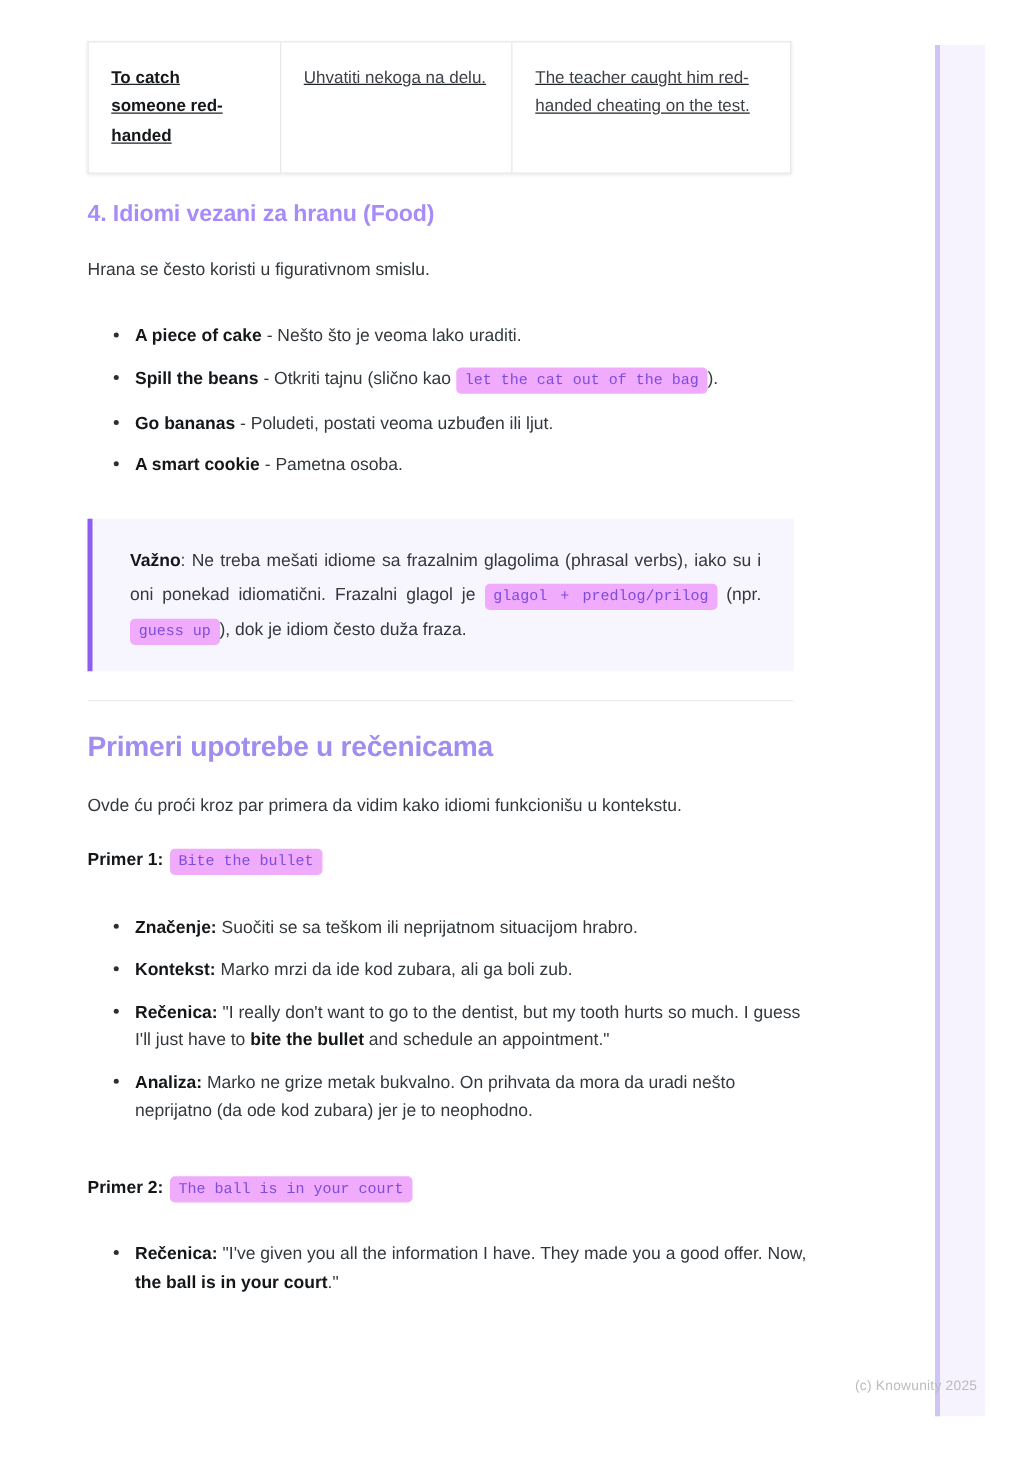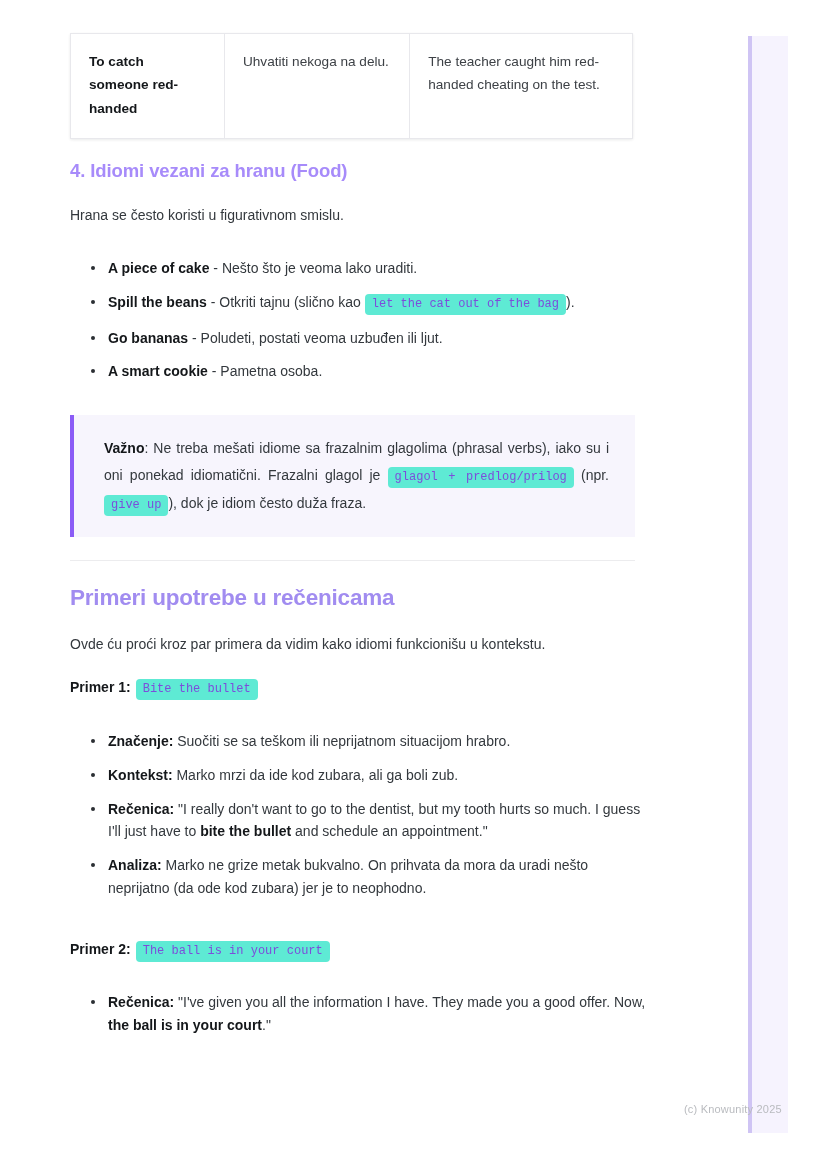--- a/index.html
+++ b/index.html
@@ -55,20 +55,21 @@
   .idiom-table {
     position: absolute;
     left: 0;
     top: 33px;
     width: 563px;
     border-collapse: collapse;
     background: #ffffff;
     box-shadow: 0 1px 3px rgba(16,22,26,0.09);
     border: 1px solid #e8e8ec;
     border-radius: 2px;
+    text-decoration: underline;
   }
   .idiom-table td {
     border-right: 1px solid #e8e8ec;
     padding: 16px 18px 18px 18px;
     vertical-align: top;
     font-size: 13.6px;
     line-height: 1.72;
     color: #3d4146;
   }
   .idiom-table td:last-child { border-right: none; }
@@ -137,21 +138,21 @@
   ul.food { left: 0; top: 245px; }
   ul.p1 { left: 0; top: 718px; }
   ul.p2 { left: 0; top: 979px; }
 
   b, strong { font-weight: bold; color: #14171a; }
 
   
   code.chip {
     font-family: "Liberation Mono", "DejaVu Sans Mono", monospace;
     font-size: 12px;
-    background: #5eead4;
+    background: #f0abfc;
     color: #7c4ddb;
     padding: 3px 7px 4px 7px;
     border-radius: 4px;
     white-space: normal;
     line-height: 1.9;
   }
 
   
   .callout {
     position: absolute;
@@ -237,21 +238,21 @@
       </li>
       <li>
         <strong>Go bananas</strong><span> - </span><span>Poludeti, postati veoma uzbuđen ili ljut.</span>
       </li>
       <li>
         <strong>A smart cookie</strong><span> - </span><span>Pametna osoba.</span>
       </li>
     </ul>
 
     <div class="callout">
-      <p><strong>Važno</strong><span>: Ne treba mešati idiome sa frazalnim glagolima (phrasal verbs), iako su i oni ponekad idiomatični. Frazalni glagol je </span><code class="chip">glagol + predlog/prilog</code><span> (npr. </span><code class="chip">give up</code><span>), dok je idiom često duža fraza.</span></p>
+      <p><strong>Važno</strong><span>: Ne treba mešati idiome sa frazalnim glagolima (phrasal verbs), iako su i oni ponekad idiomatični. Frazalni glagol je </span><code class="chip">glagol + predlog/prilog</code><span> (npr. </span><code class="chip">guess up</code><span>), dok je idiom često duža fraza.</span></p>
     </div>
 
     <hr class="divider">
 
     <h2 class="sec-h2">Primeri upotrebe u rečenicama</h2>
     <p class="para intro2">Ovde ću proći kroz par primera da vidim kako idiomi funkcionišu u kontekstu.</p>
 
     <div class="primer-label pl1">
       <span>Primer 1:</span><code class="chip">Bite the bullet</code>
     </div>

